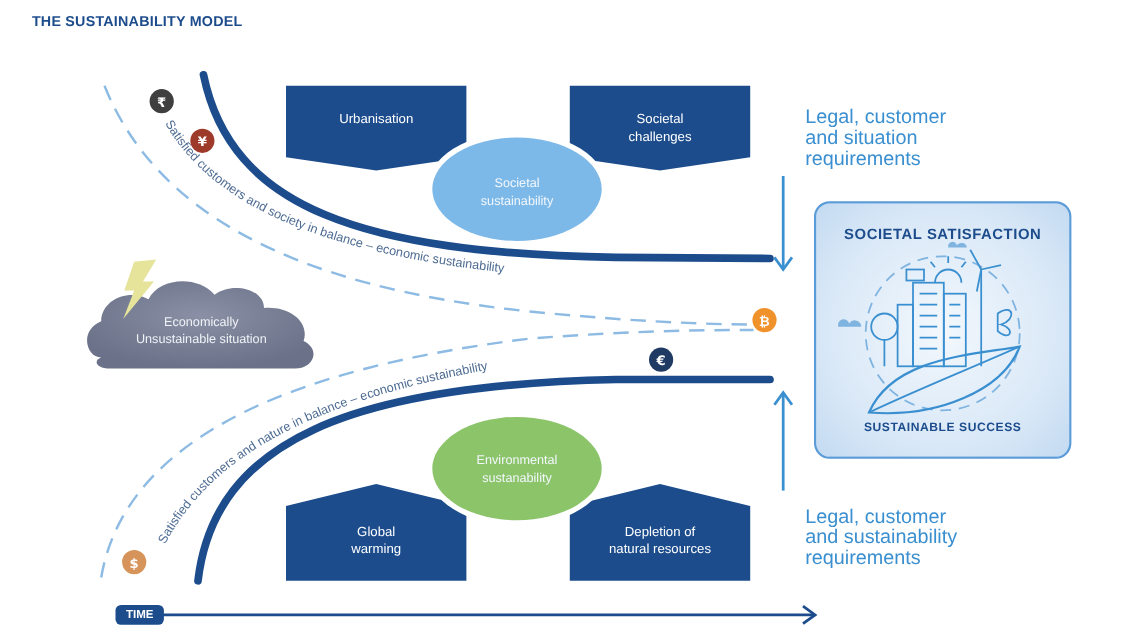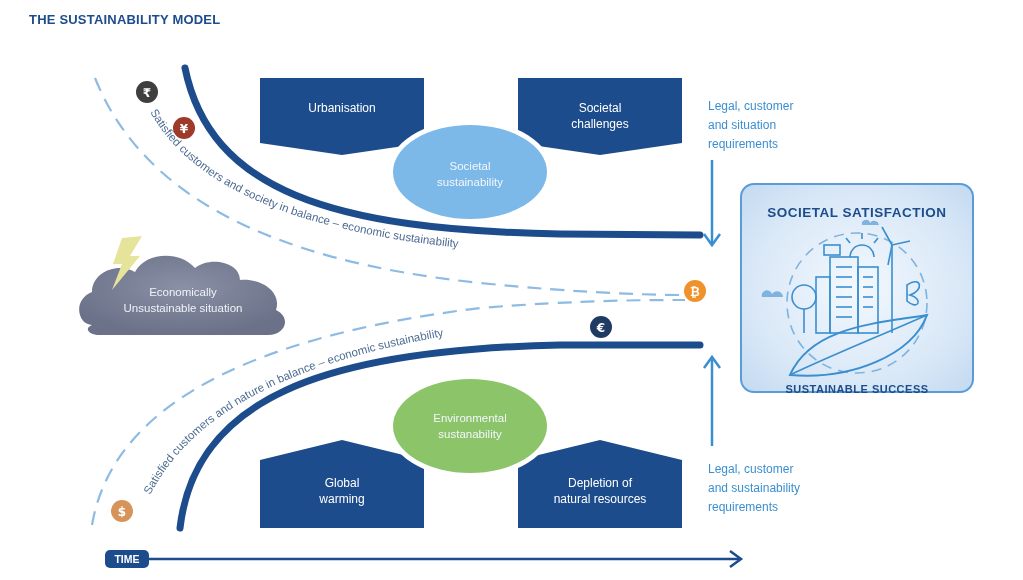--- a/index.html
+++ b/index.html
@@ -1,25 +1,25 @@
 <!DOCTYPE html>
 <html><head>
 <meta charset="utf-8">
 <style>
   html, body { margin: 0; padding: 0; background: #ffffff; }
   body { width: 1023px; height: 580px; position: relative; overflow: hidden; font-family: "Liberation Sans", sans-serif; }
   .title { position: absolute; left: 29px; top: 12px; font-size: 13px; font-weight: bold; color: #1c4c8c; letter-spacing: 0.2px; }
   svg.diagram { position: absolute; left: 0; top: 0; }
   .box-label { font-family: "Liberation Sans", sans-serif; font-size: 12px; fill: #ffffff; }
   .ellipse-label { font-family: "Liberation Sans", sans-serif; font-size: 11.5px; fill: #f2f7fc; }
-  .req { position: absolute; font-size: 12px; color: #3a8fd0; line-height: 19px; }
+  .req { position: absolute; font-size: 18px; color: #3a8fd0; line-height: 19px; margin-left: 24px; }
   .cloud-label { font-family: "Liberation Sans", sans-serif; font-size: 11.5px; fill: #f0f2f6; }
   .curve-text { font-family: "Liberation Sans", sans-serif; font-size: 11.5px; fill: #4d6b92; }
   .coin-text { font-family: "DejaVu Sans", sans-serif; font-size: 12px; font-weight: bold; fill: #ffffff; }
-  .panel { position: absolute; left: 740px; top: 183px; width: 234px; height: 210px; border: 2px solid #5b9bd8; border-radius: 14px;
+  .panel { position: absolute; left: 740px; top: 183px; width: 234px; height: 234px; border: 2px solid #5b9bd8; border-radius: 14px;
            background: radial-gradient(ellipse at center, #f3f8fd 0%, #d9e8f7 65%, #c3daf1 100%); box-sizing: border-box; }
   .panel-head { position: absolute; left: 0; right: 0; top: 20px; text-align: center; font-size: 13.5px; font-weight: bold; color: #1c4c8c; letter-spacing: 0.5px; }
   .panel-foot { position: absolute; left: 0; right: 0; top: 198px; text-align: center; font-size: 11px; font-weight: bold; color: #1c4c8c; letter-spacing: 0.5px; }
   .time-badge { position: absolute; left: 92px; top: 550px; width: 44px; height: 18px; border-radius: 5px; background: #1c4c8c; color: #fff; font-size: 10.5px; font-weight: bold; text-align: center; line-height: 18px; margin-left: 13px; }
 </style>
 </head>
 <body>
 
 <div class="title">THE SUSTAINABILITY MODEL</div>
 

